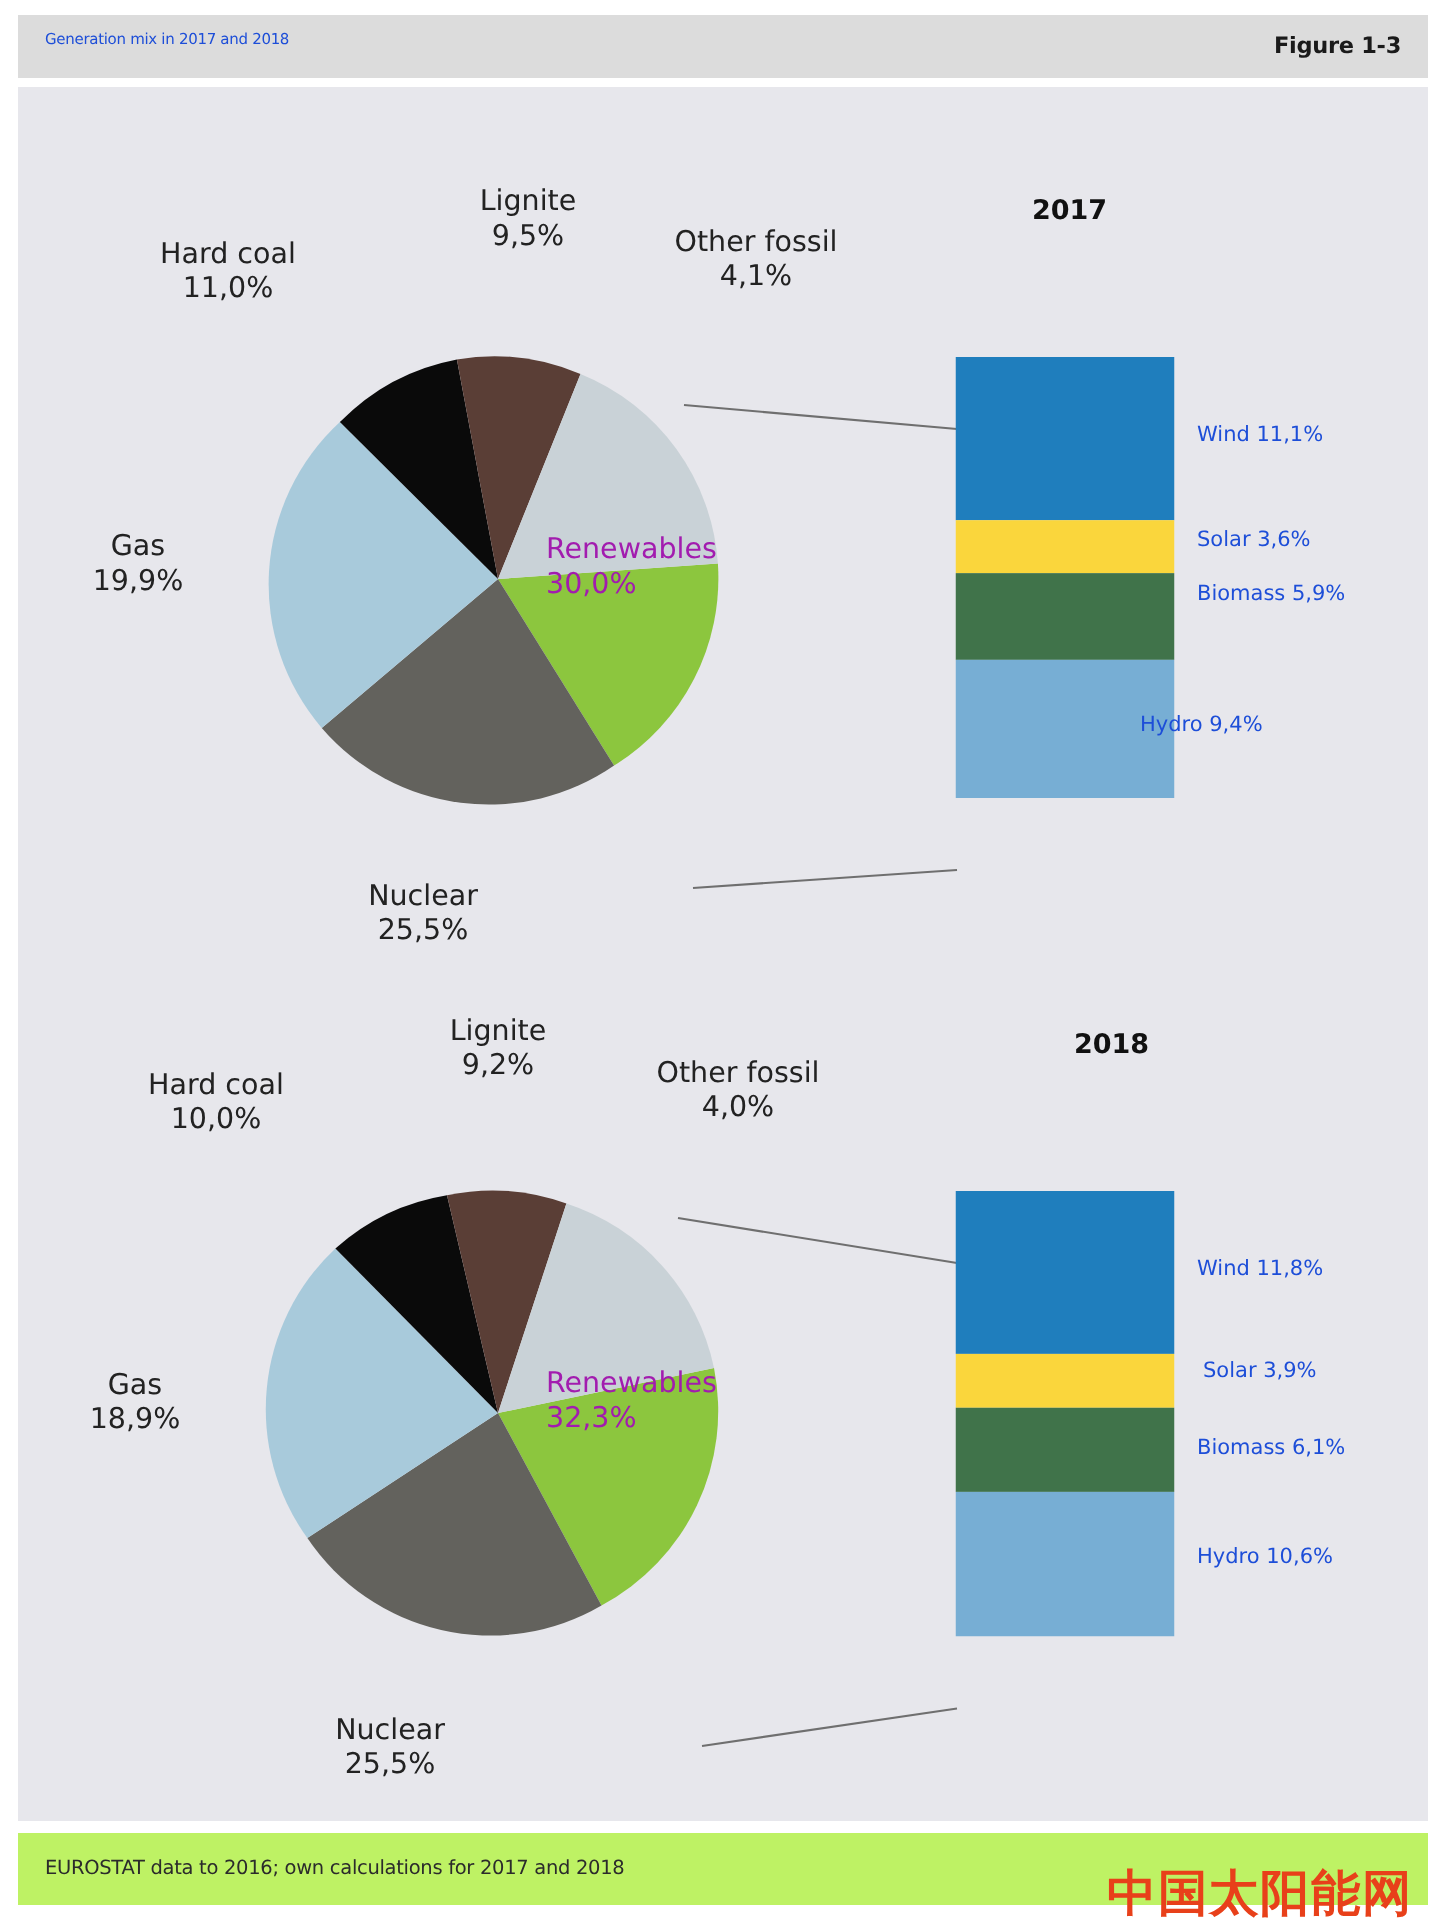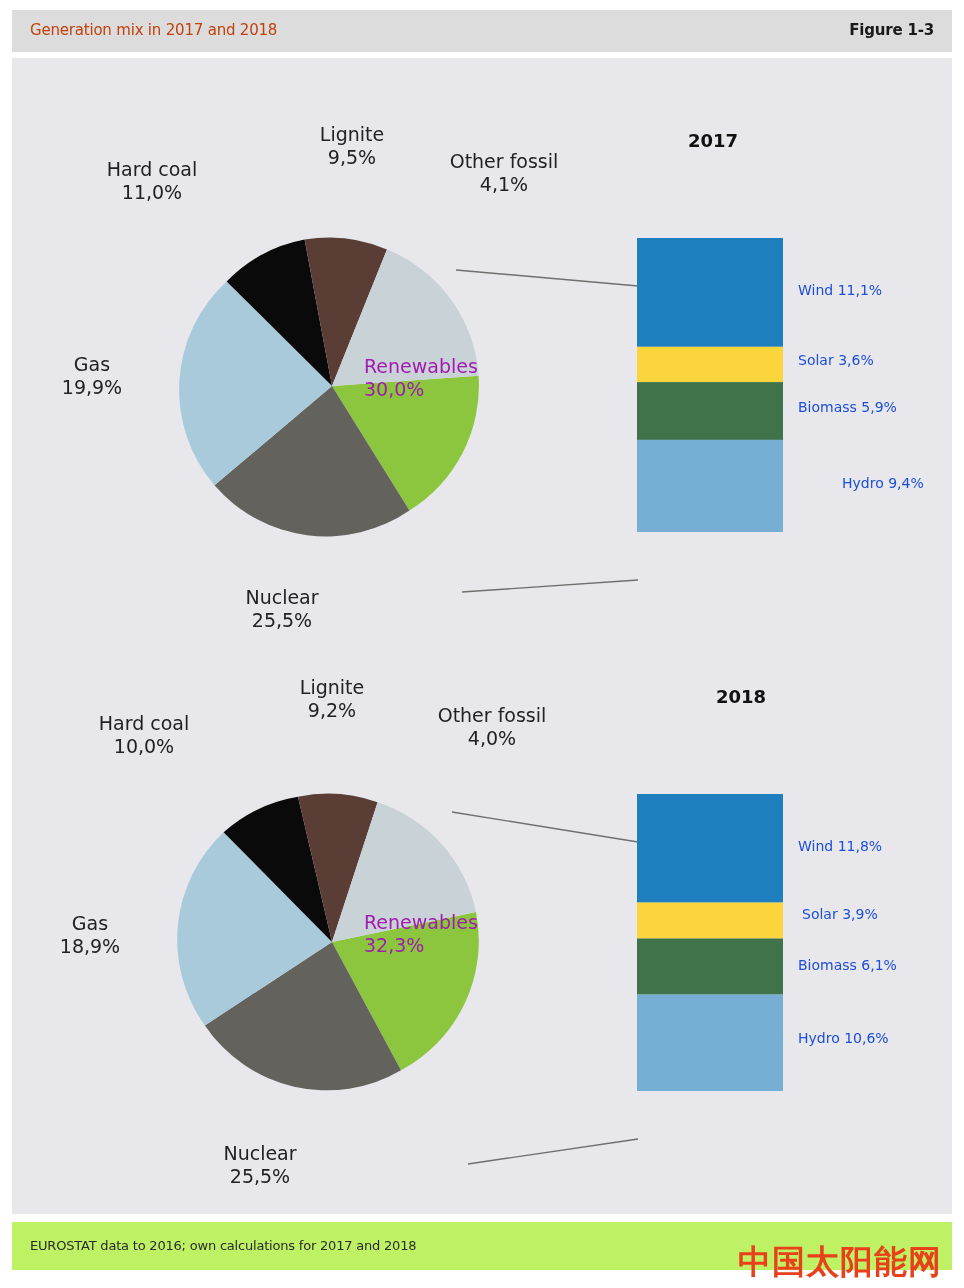--- a/index.html
+++ b/index.html
@@ -13,21 +13,21 @@
   .page{
     position:absolute;left:12px;top:10px;
     width:940px;height:1268px;
   }
   .header-band{
     position:absolute;left:0;top:0;width:940px;height:42px;
     background:#dcdcdc;
   }
   .header-title{
     position:absolute;left:18px;top:11px;
-    font-size:15px;color:#c2410c;letter-spacing:-0.2px;
+    font-size:10px;color:#1d4ed8;letter-spacing:-0.2px;
     font-family:"DejaVu Sans", sans-serif;
   }
   .header-figure{
     position:absolute;right:18px;top:11px;
     font-size:15px;color:#1a1a1a;font-weight:bold;letter-spacing:-0.2px;margin-left:48px;
   }
   .body-band{
     position:absolute;left:0;top:48px;width:940px;height:1156px;
     background:#e7e7ec;
   }
@@ -146,22 +146,22 @@
         <span>25,5%</span>
       </div>
 
       <div class="inpie" style="left:352px;top:297px;width:160px;">
         <span>Renewables</span><br>
         <span>30,0%</span>
       </div>
 
       <div class="bar-lbl" style="left:786px;top:224px;">Wind 11,1%</div>
       <div class="bar-lbl" style="left:786px;top:294px;">Solar 3,6%</div>
-      <div class="bar-lbl" style="left:786px;top:341px;text-align:right;">Biomass 5,9%</div>
-      <div class="bar-lbl" style="left:830px;top:417px;">Hydro 9,4%</div>
+      <div class="bar-lbl" style="left:786px;top:330px;text-align:right;">Biomass 5,9%</div>
+      <div class="bar-lbl" style="left:748px;top:417px;">Hydro 9,4%</div>
     </div>
 
     <div class="chart-block" id="block-2018" style="top:556px;">
 
       <div class="year-title" style="left:676px;top:72px;margin-left:28px;">2018</div>
 
       <svg class="pie-svg" style="left:160px;top:168px;" width="320" height="320" viewBox="0 0 320 320">
 
         <path fill="#8cc63e" d="M160,160 L304.0,130.0 A147,147 0 0 1 229.0,288.3 Z"></path>
 

